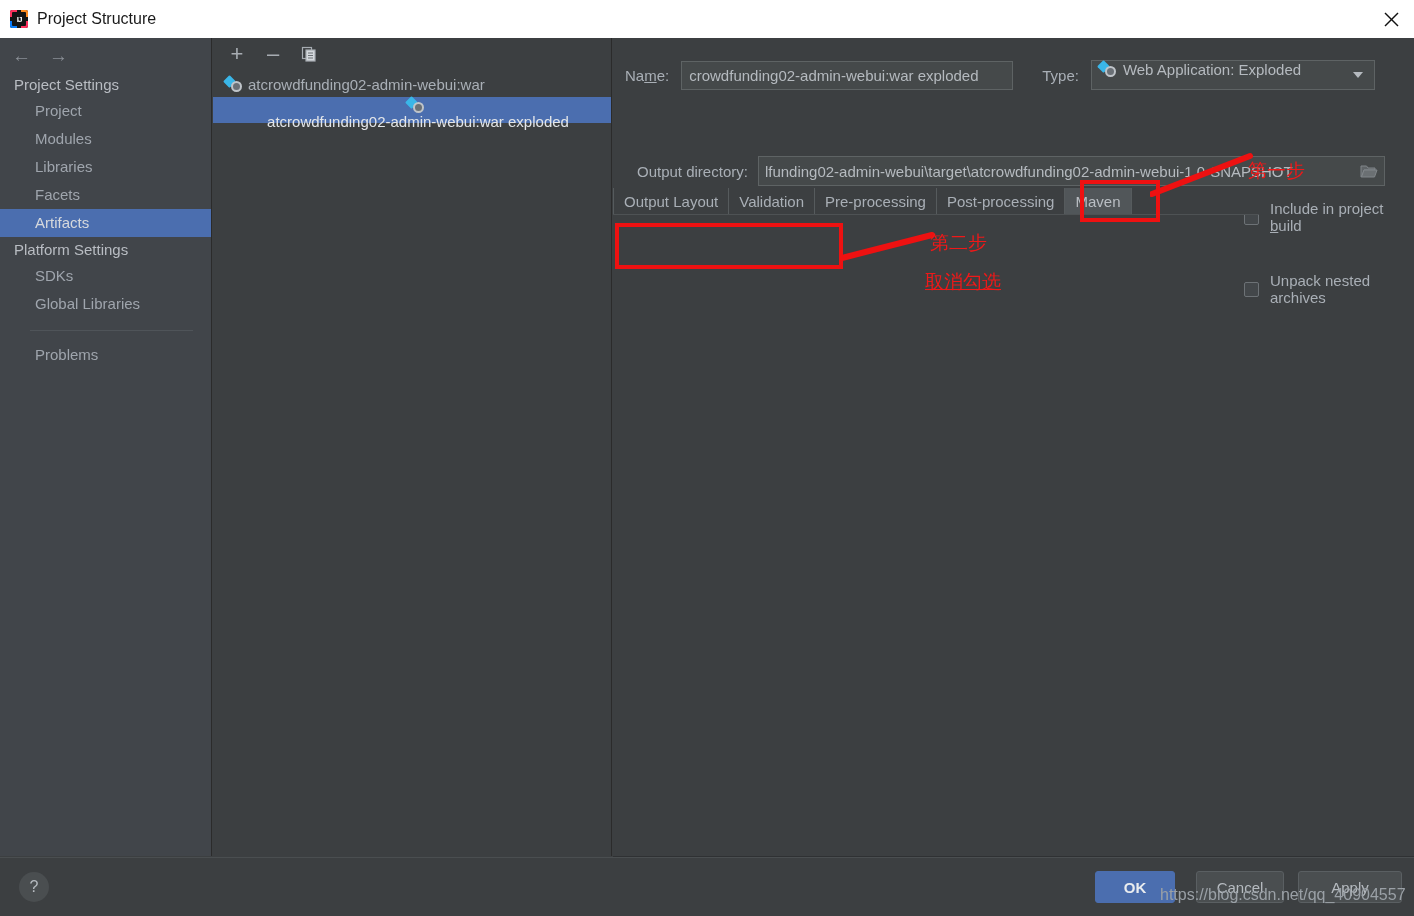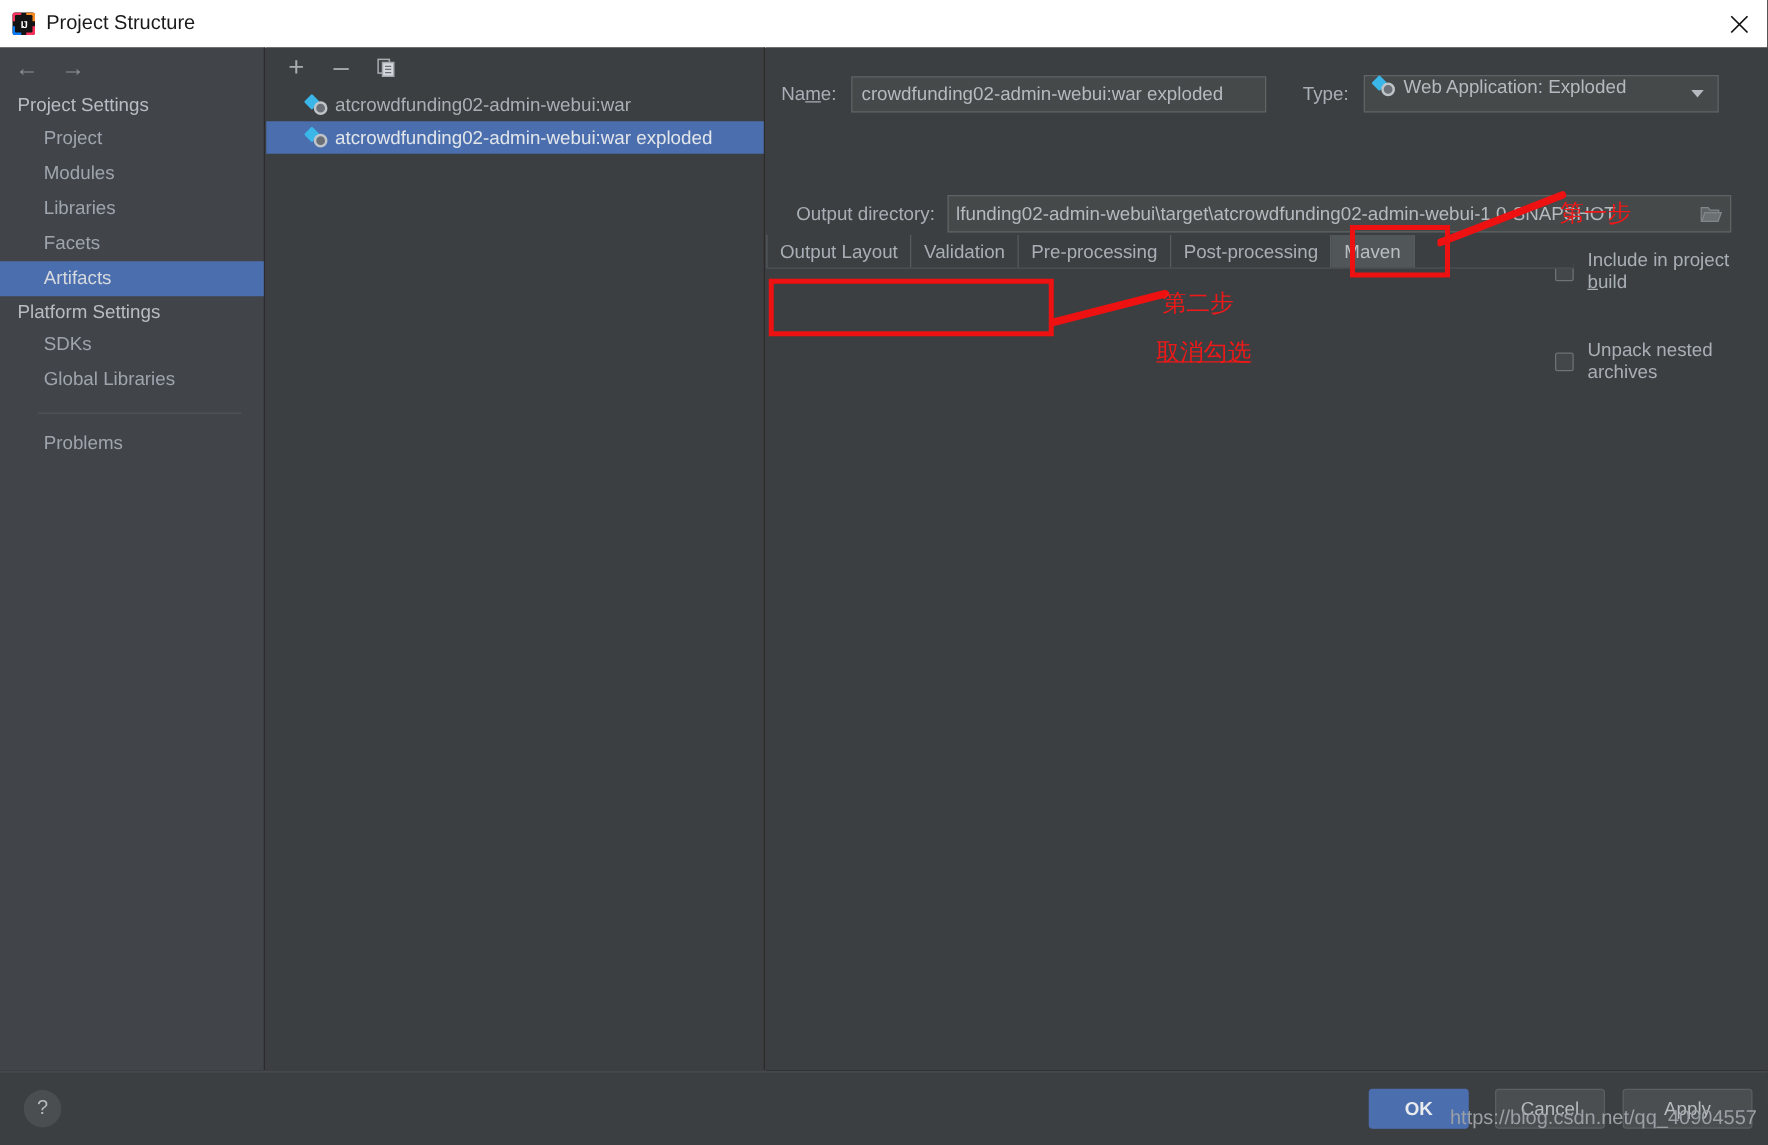--- a/index.html
+++ b/index.html
@@ -104,24 +104,24 @@
   .tb-btn {
     width: 22px; height: 22px;
     display:flex; align-items:center; justify-content:center;
     color:#a7acb2; cursor:pointer; user-select:none;
   }
   .tb-plus { font-size: 22px; line-height: 18px; font-weight: 300; }
   .tb-minus { font-size: 22px; line-height: 14px; font-weight: 300; }
   .tree-rows { margin-top: 3px; }
   .tree-row {
     height: 26px; display: flex; align-items: center;
-    padding-left: 32px; cursor: pointer;
+    padding-left: 12px; cursor: pointer;
     font-size: 15px; color: #a9afb6;
   }
-  .tree-row.selected { background: #4b6eaf; color: #e3e6e9; }
+  .tree-row.selected { background: #4b6eaf; color: #e3e6e9; flex-direction: column; }
   .art-icon {
     position: relative;
     width: 17px; height: 16px; margin-right: 6px; flex: none;
   }
   .art-icon .di {
     position:absolute; left:0; top:1px;
     width:9px; height:9px; background:#3ab6e8;
     transform: rotate(45deg);
     border-radius: 1px;
   }

